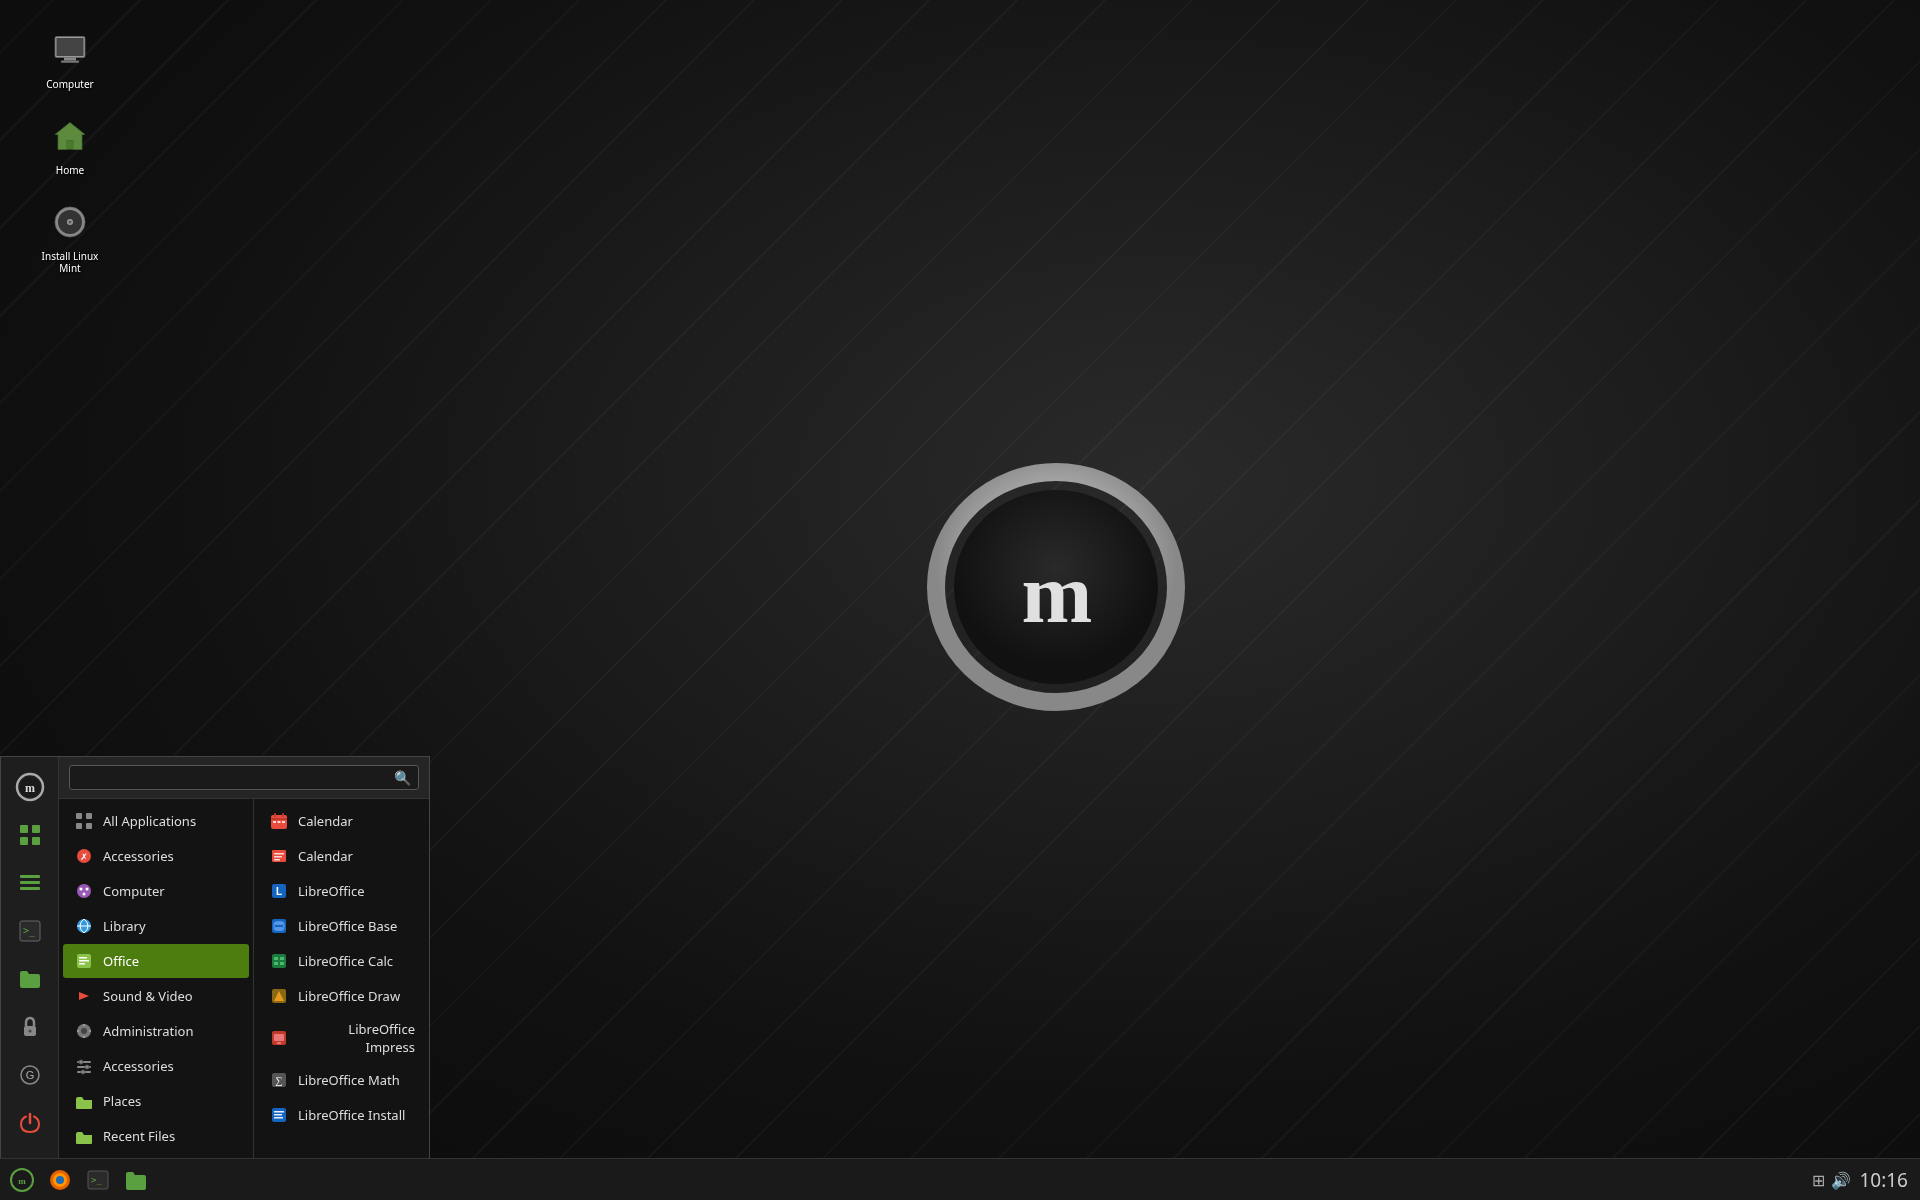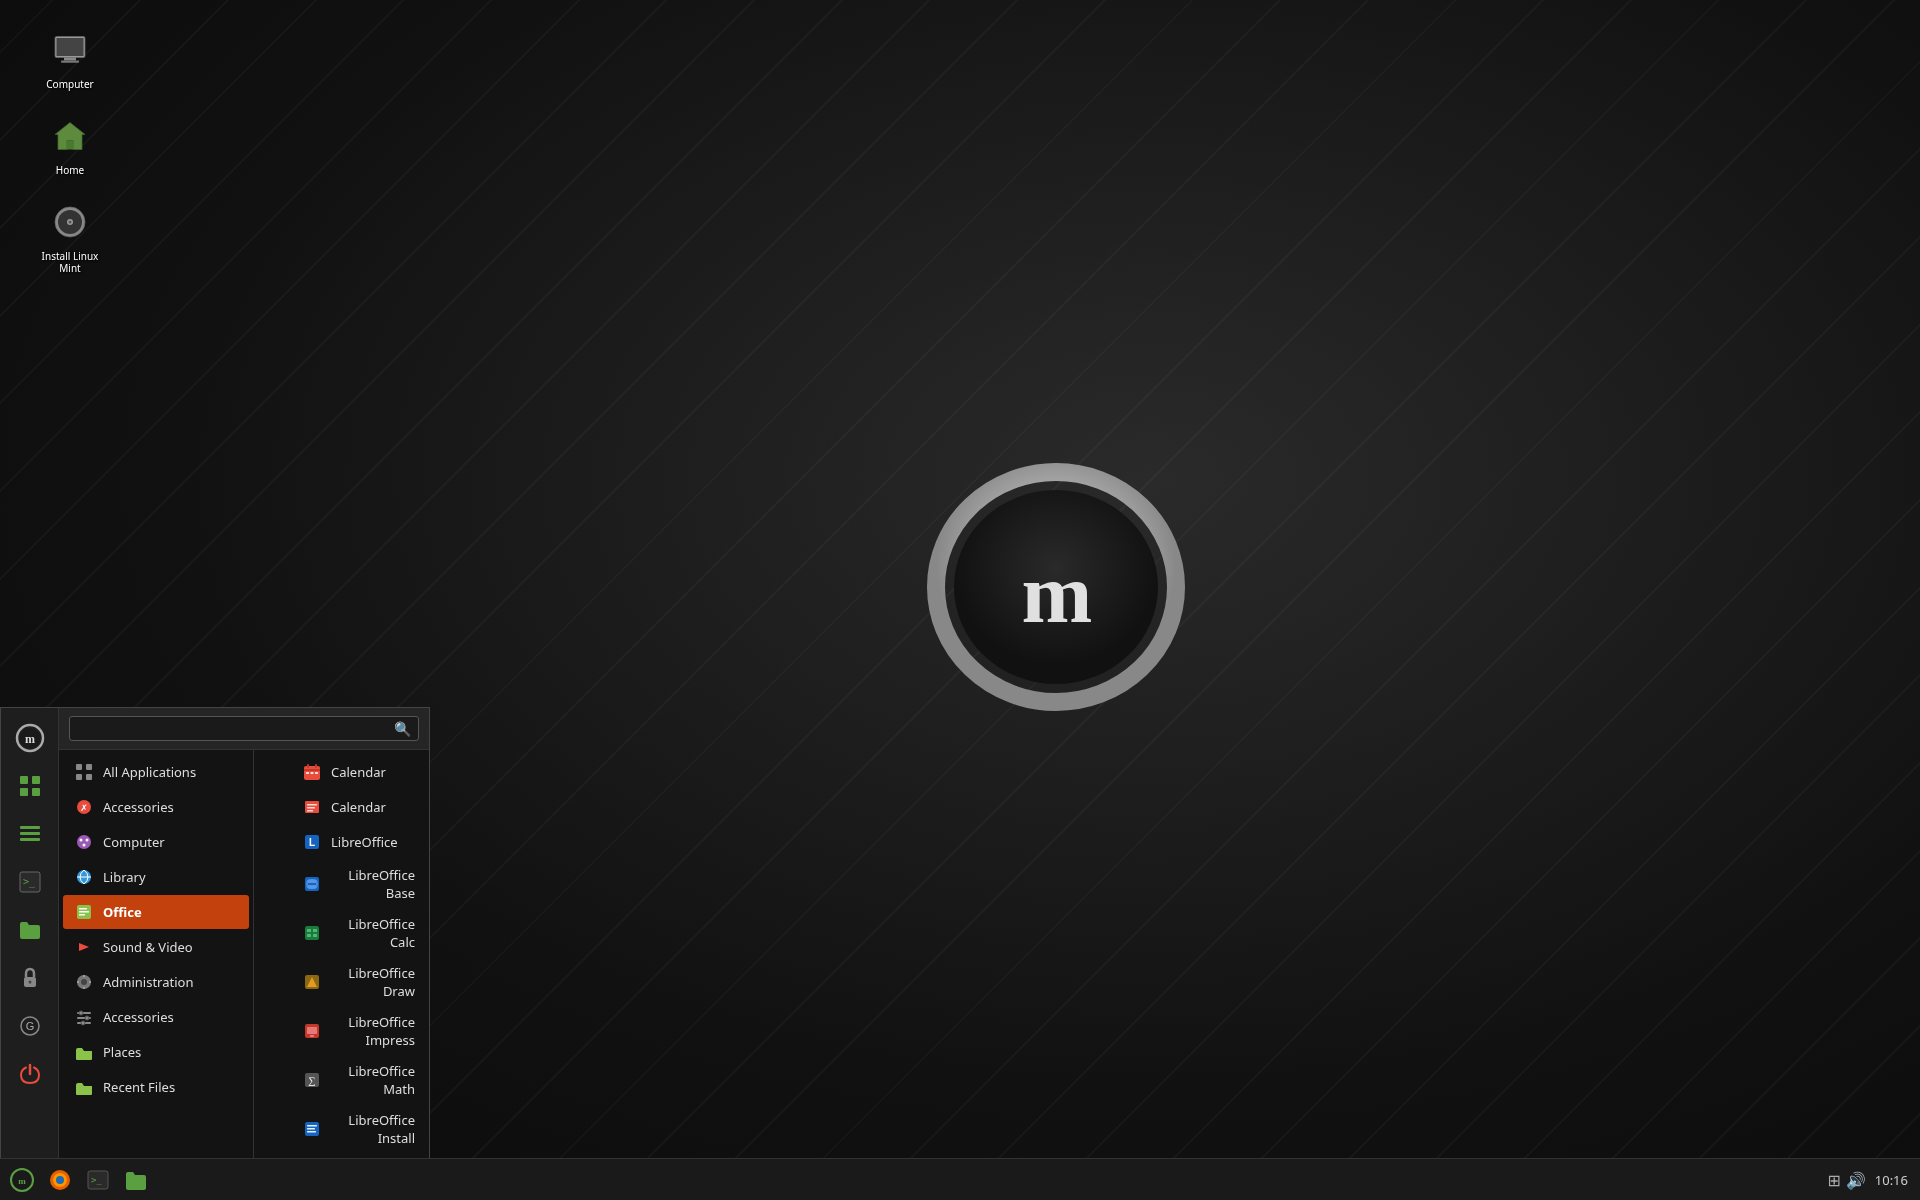--- a/index.html
+++ b/index.html
@@ -192,21 +192,20 @@
 
     .search-icon-btn {
       color: #aaa;
       font-size: 14px;
       cursor: pointer;
     }
 
     .menu-content {
       display: flex;
       flex: 1;
-      gap: 33px;
     }
 
     .menu-left-col {
       width: 195px;
       padding: 4px 0;
       border-right: 1px solid #333;
     }
 
     .menu-right-col {
       flex: 1;
@@ -220,23 +219,22 @@
       gap: 8px;
       padding: 6px 10px;
       cursor: pointer;
       color: #ddd;
       font-size: 13px;
       border-radius: 3px;
       margin: 1px 4px;
     }
 
     .menu-item.active {
-      background: #c2410c;
+      background: #4d7c0f;
       color: white;
-      font-weight: bold;
     }
 
     .menu-item-icon {
       width: 22px;
       height: 22px;
       display: flex;
       align-items: center;
       justify-content: center;
       flex-shrink: 0;
     }
@@ -643,17 +641,17 @@
       </div>
     </div>
 
     <div class="taskbar-right">
       <div class="tray-icons">
 
         <span style="font-size:16px; color:#aaa;">⊞</span>
 
         <span style="font-size:16px; color:#aaa;">🔊</span>
       </div>
-      <span style="color:#ccc; font-size:13px;">10:16</span>
+      <span style="color:#ccc; font-size:19px;">10:16</span>
     </div>
   </div>
 
 </div>
 
 </body></html>

